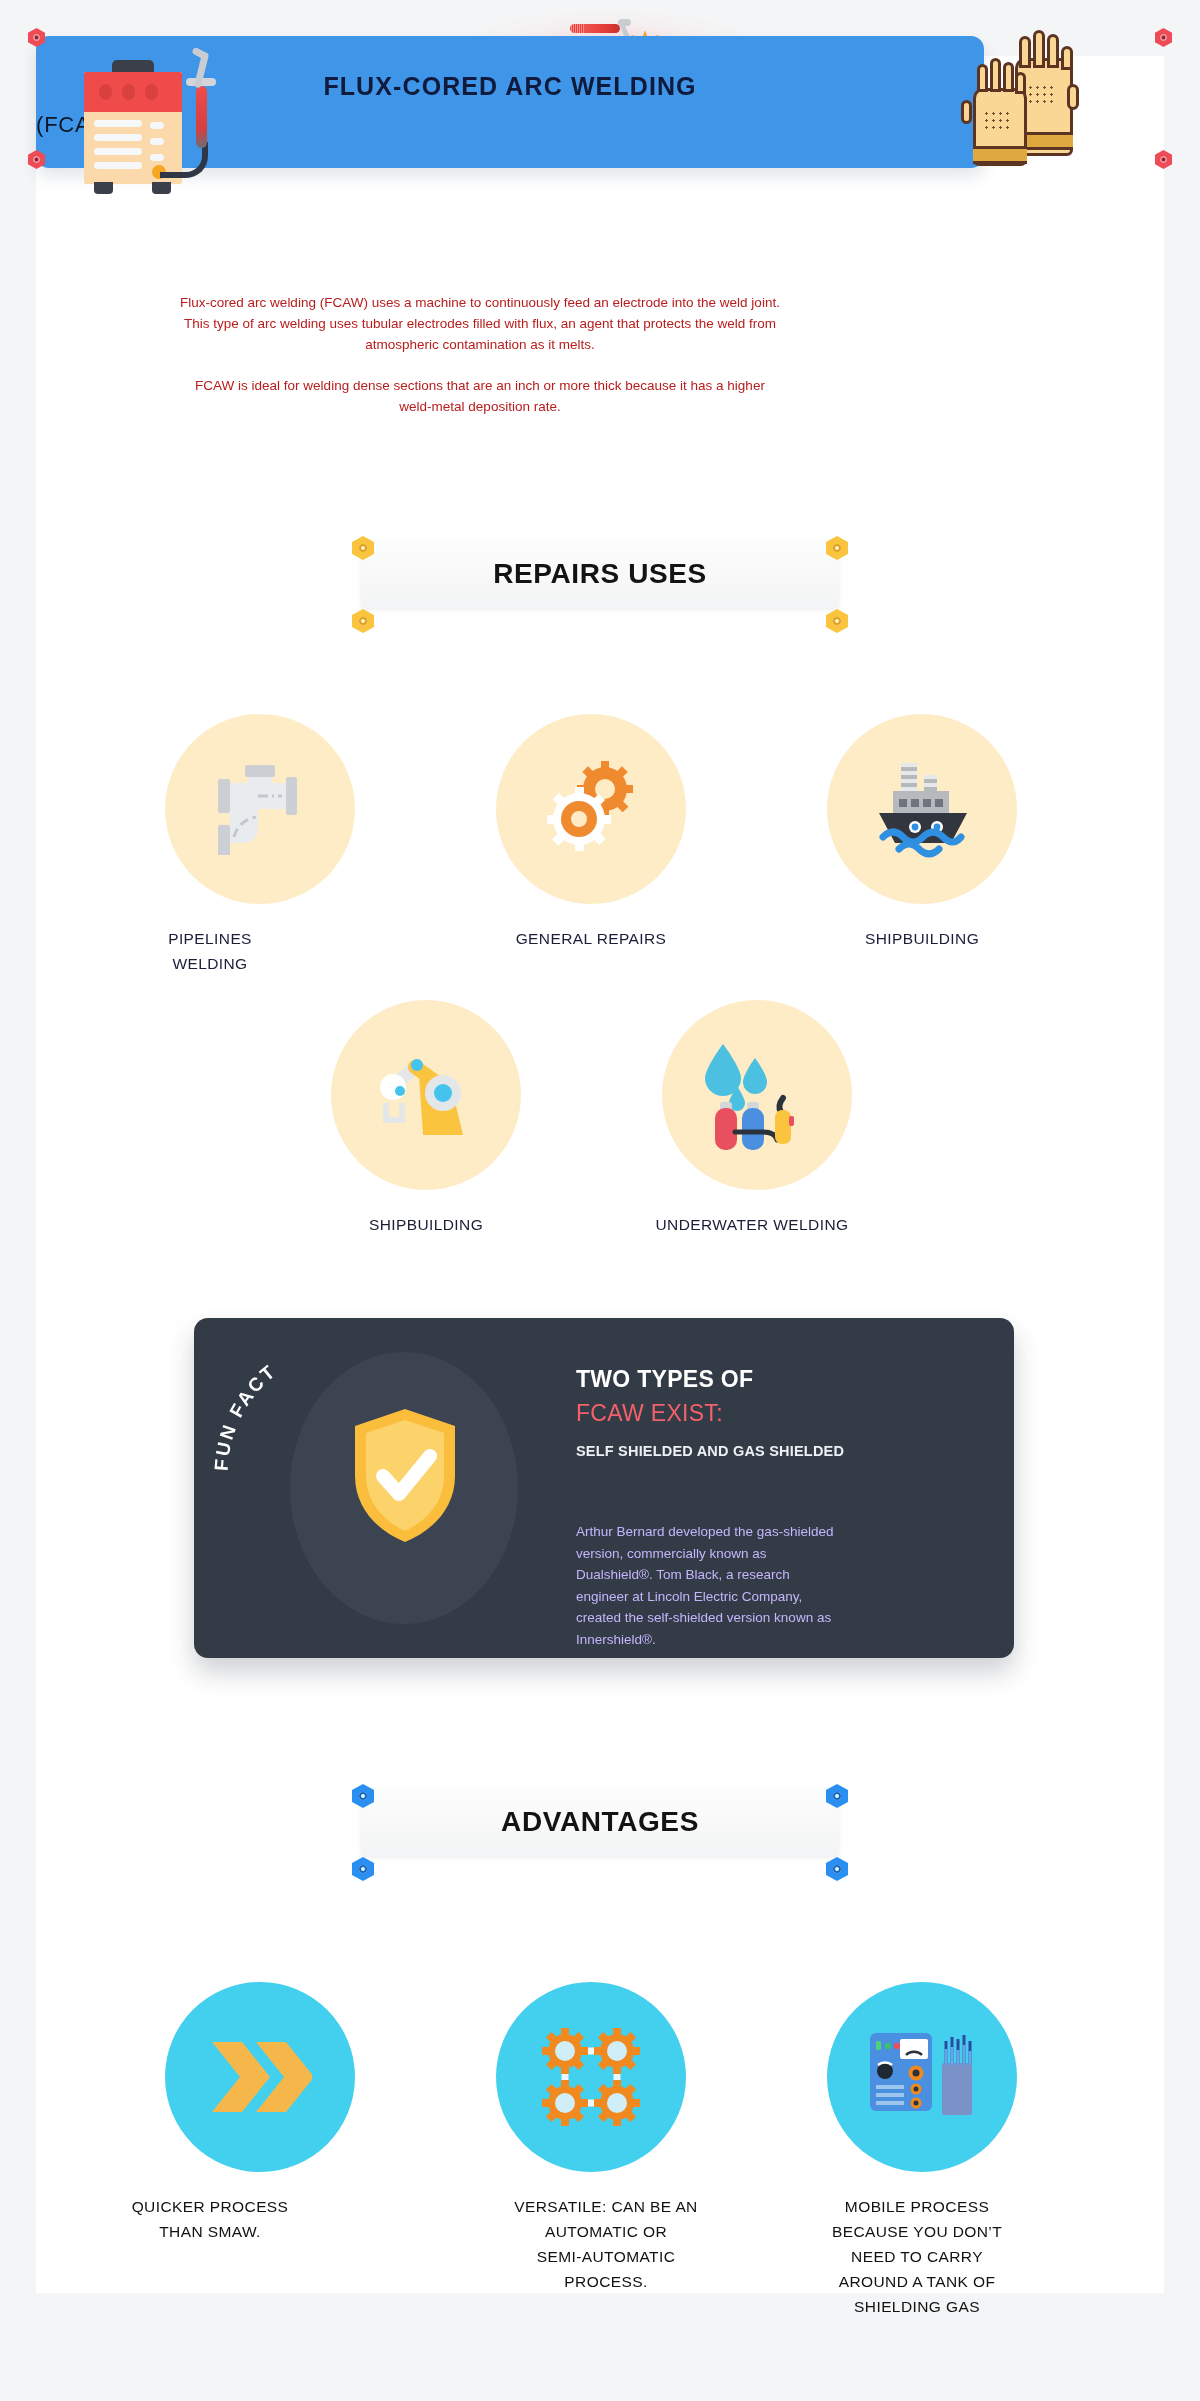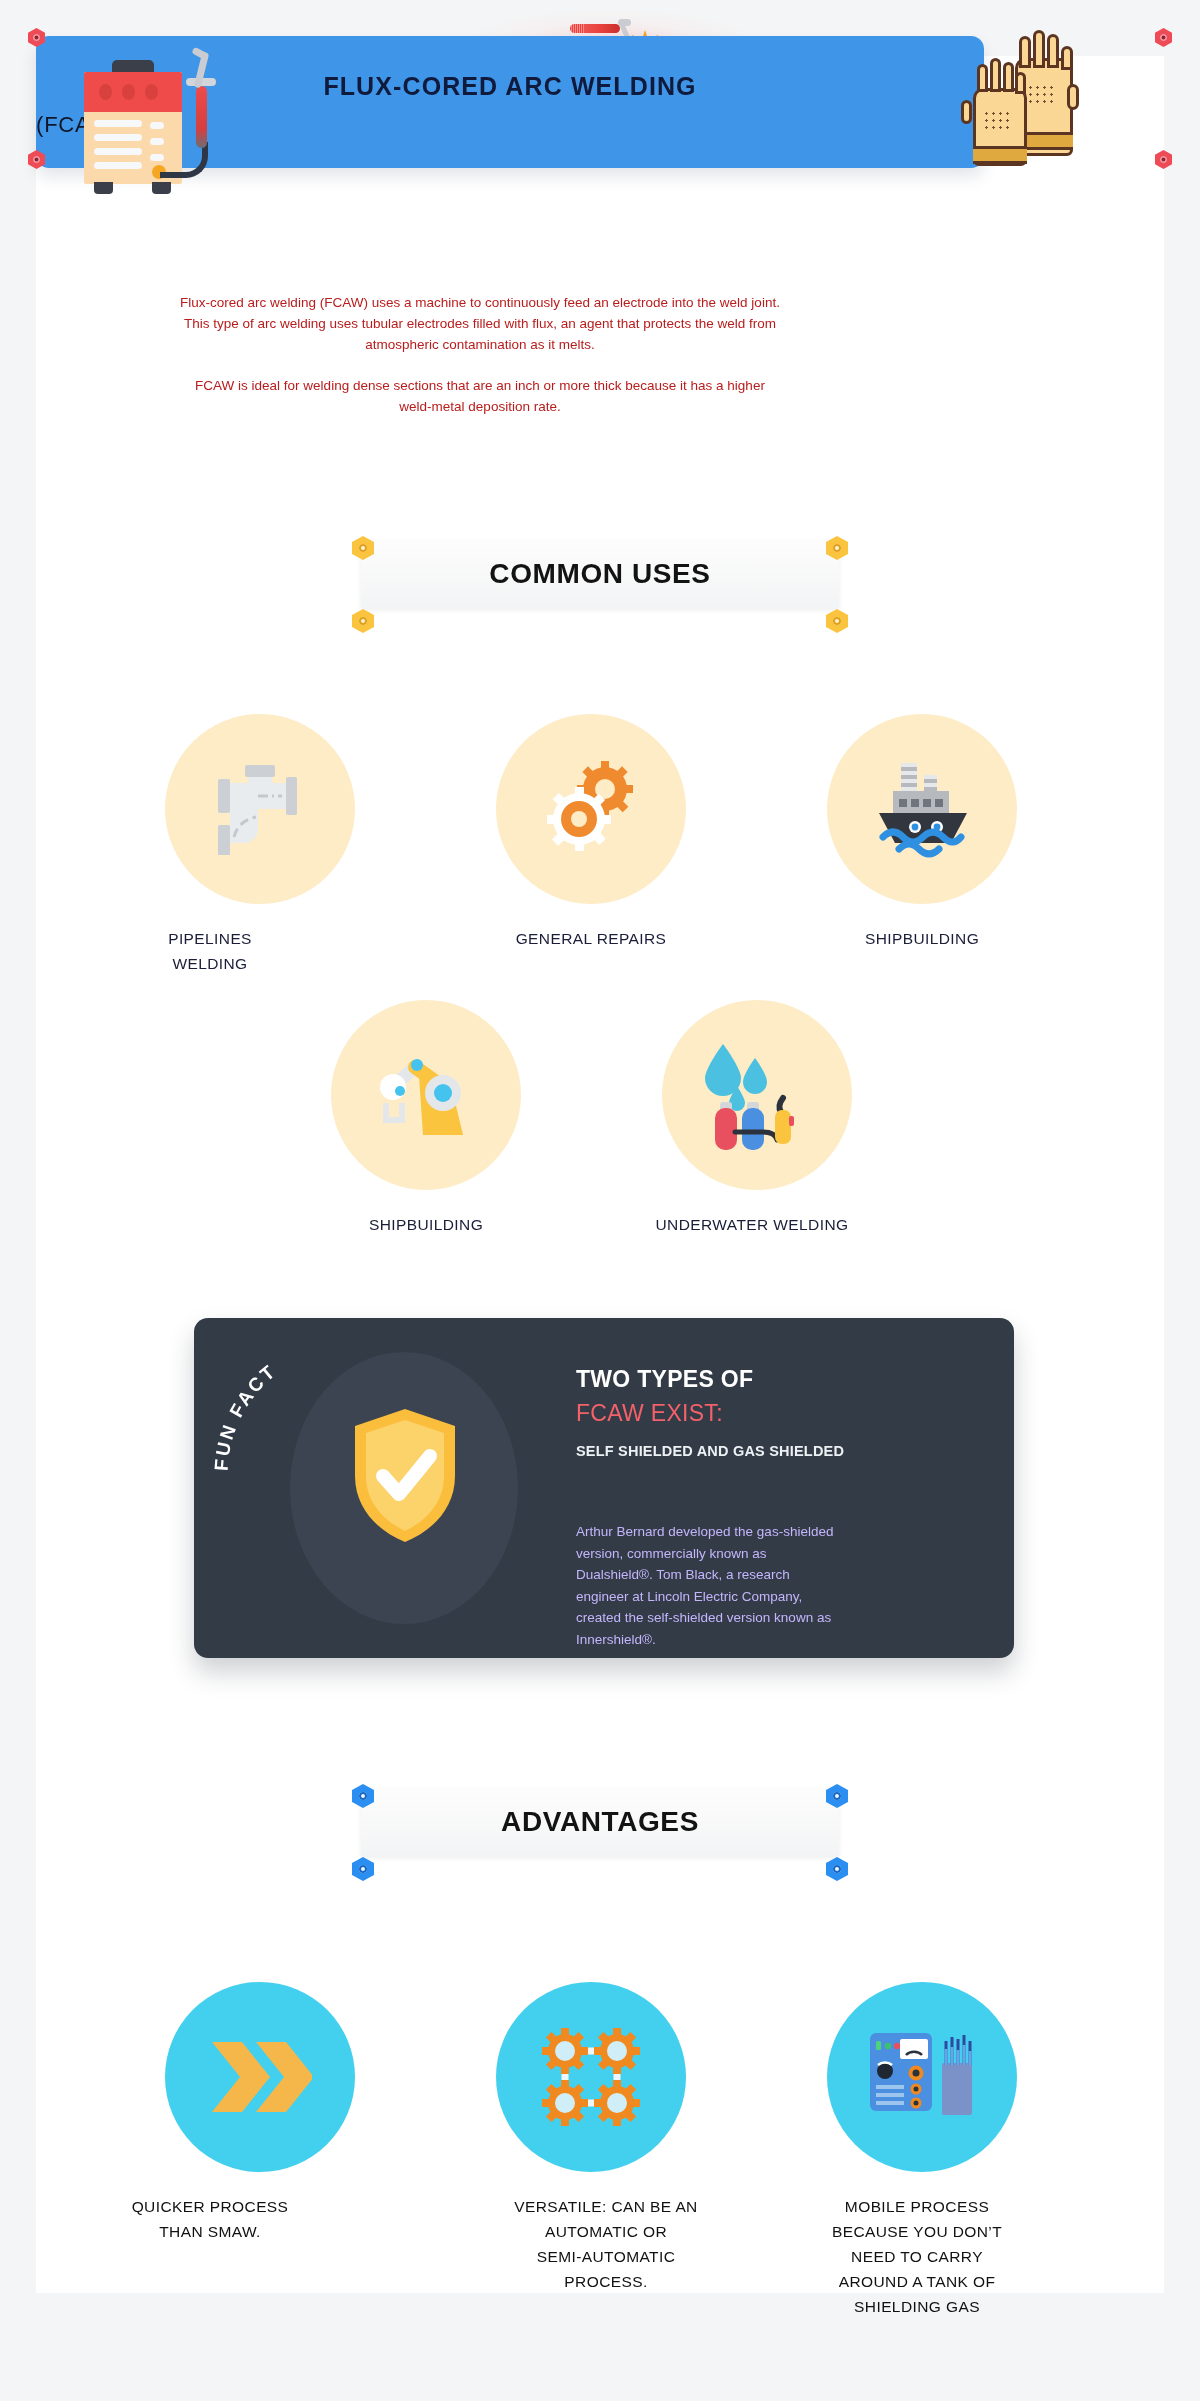--- a/index.html
+++ b/index.html
@@ -314,21 +314,21 @@
       <div class="cuff" style="left:18px; top:86px; width:54px; height:18px;"></div>
     </div>
   </div>
 
   <div class="intro">
     <p>Flux-cored arc welding (FCAW) uses a machine to continuously feed an electrode into the weld joint. This type of arc welding uses tubular electrodes filled with flux, an agent that protects the weld from atmospheric contamination as it melts.</p>
     <p>FCAW is ideal for welding dense sections that are an inch or more thick because it has a higher weld-metal deposition rate.</p>
   </div>
 
   <div class="sec" style="top:540px;">
-    <span class="sec-title">COMMON USES</span>
+    <span class="sec-title">REPAIRS USES</span>
   </div>
   <div class="bolt y" style="left:352px; top:536px;"></div>
   <div class="bolt y" style="left:826px; top:536px;"></div>
   <div class="bolt y" style="left:352px; top:609px;"></div>
   <div class="bolt y" style="left:826px; top:609px;"></div>
 
   <div class="circle cream" style="left:165px; top:714px;">
     <svg class="pipe-svg" width="96" height="92" viewBox="0 0 96 92">
       <rect x="33" y="2" width="30" height="12" rx="2" fill="#ccd0d4"></rect>
       <rect x="36" y="14" width="24" height="14" fill="#e9ecef"></rect>

